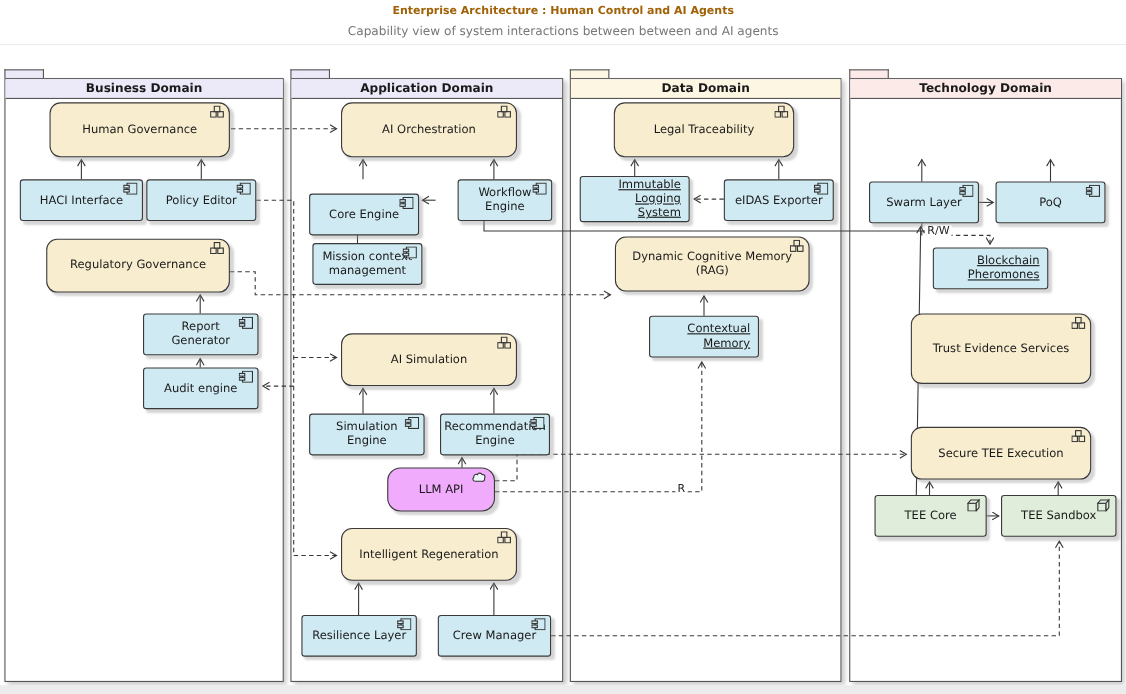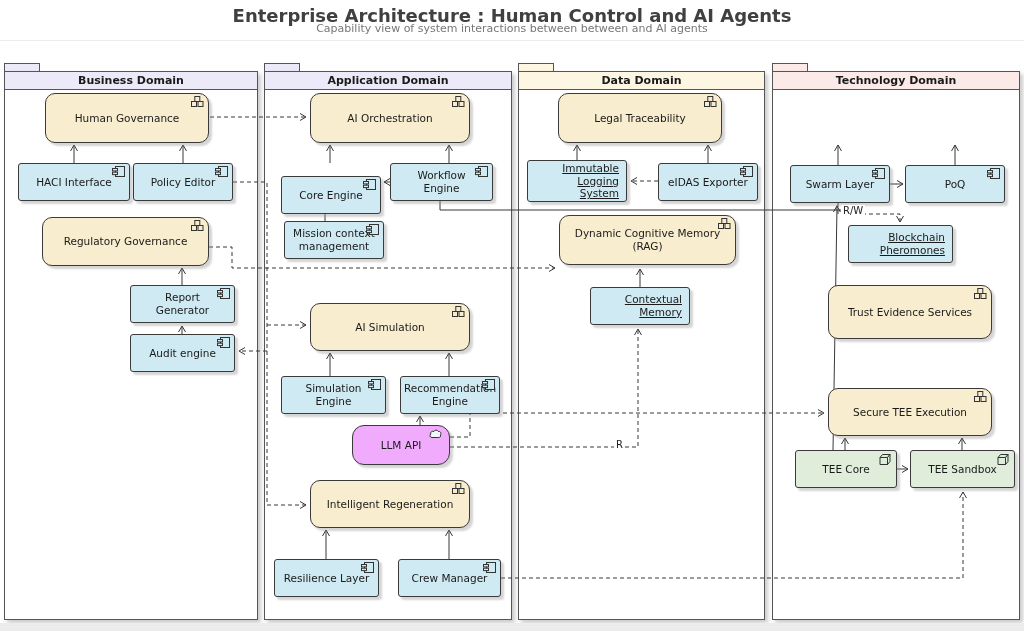--- a/index.html
+++ b/index.html
@@ -1,19 +1,19 @@
 <!DOCTYPE html>
 <html><head>
 <meta charset="utf-8">
 <style>
   html,body{margin:0;padding:0;background:#fff;}
   .stage{position:relative;width:1024px;height:631px;background:#fff;overflow:hidden;
          font-family:"DejaVu Sans",sans-serif;color:#1a1a1a;}
   .page-title{position:absolute;top:5px;left:0;width:100%;text-align:center;
-              font-size:18px;font-weight:bold;color:#404040;z-index:4;}
+              font-size:10px;font-weight:bold;color:#a16207;z-index:4;}
   .page-subtitle{position:absolute;top:22px;left:0;width:100%;text-align:center;
               font-size:11px;color:#777;z-index:4;}
   .top-divider{position:absolute;top:40px;left:0;width:100%;border-top:1px solid #ececec;}
   .footer-strip{position:absolute;bottom:0;left:0;width:100%;height:8px;background:#ececec;}
 
   .domain{position:absolute;z-index:0;}
   .domain .tab{position:absolute;top:0;left:0;width:36px;height:8px;
                border:1px solid #555;border-bottom:none;box-sizing:border-box;}
   .domain .frame{position:absolute;top:8px;left:0;right:0;bottom:0;border:1px solid #555;
                  background:#fff;box-shadow:3px 3px 4px rgba(140,140,140,.45);box-sizing:border-box;}
@@ -188,21 +188,21 @@
     <span class="lbl">AI Orchestration</span>
   </div>
   <div class="node" style="left:281px;top:176px;width:100px;height:38px">
     <span class="icon"><svg class="cic" width="13" height="11">
           <rect x="3.5" y="0.5" width="9" height="10"></rect>
           <rect x="0.5" y="2.5" width="5" height="2.4"></rect>
           <rect x="0.5" y="6.2" width="5" height="2.4"></rect>
         </svg></span>
     <span class="lbl">Core Engine</span>
   </div>
-  <div class="node" style="left:390px;top:163px;width:103px;height:38px">
+  <div class="node" style="left:416px;top:163px;width:86px;height:38px">
     <span class="icon"><svg class="cic" width="13" height="11">
           <rect x="3.5" y="0.5" width="9" height="10"></rect>
           <rect x="0.5" y="2.5" width="5" height="2.4"></rect>
           <rect x="0.5" y="6.2" width="5" height="2.4"></rect>
         </svg></span>
     <span class="lbl">Workflow Engine</span>
   </div>
   <div class="node" style="left:284px;top:221px;width:100px;height:38px">
     <span class="icon"><svg class="cic" width="13" height="11">
           <rect x="3.5" y="0.5" width="9" height="10"></rect>
@@ -309,21 +309,21 @@
     <span class="icon"><svg class="cic" width="13" height="11">
           <rect x="3.5" y="0.5" width="9" height="10"></rect>
           <rect x="0.5" y="2.5" width="5" height="2.4"></rect>
           <rect x="0.5" y="6.2" width="5" height="2.4"></rect>
         </svg></span>
     <span class="lbl">PoQ</span>
   </div>
   <div class="node obj" style="left:848px;top:225px;width:105px;height:38px">
     <span class="lbl">Blockchain Pheromones</span>
   </div>
-  <div class="node cap" style="left:828px;top:285px;width:164px;height:54px">
+  <div class="node cap" style="left:828px;top:285px;width:164px;height:64px">
     <span class="icon"><svg class="bic" width="13" height="11">
           <rect x="0.5" y="5.5" width="5" height="5"></rect>
           <rect x="7" y="5.5" width="5" height="5"></rect>
           <rect x="3.8" y="0.5" width="5" height="5"></rect>
         </svg></span>
     <span class="lbl">Trust Evidence Services</span>
   </div>
   <div class="node green" style="left:795px;top:450px;width:102px;height:38px">
     <span class="icon"><svg class="nic" width="13" height="12">
           <polygon points="1,4.5 8.5,4.5 8.5,11.5 1,11.5"></polygon>

